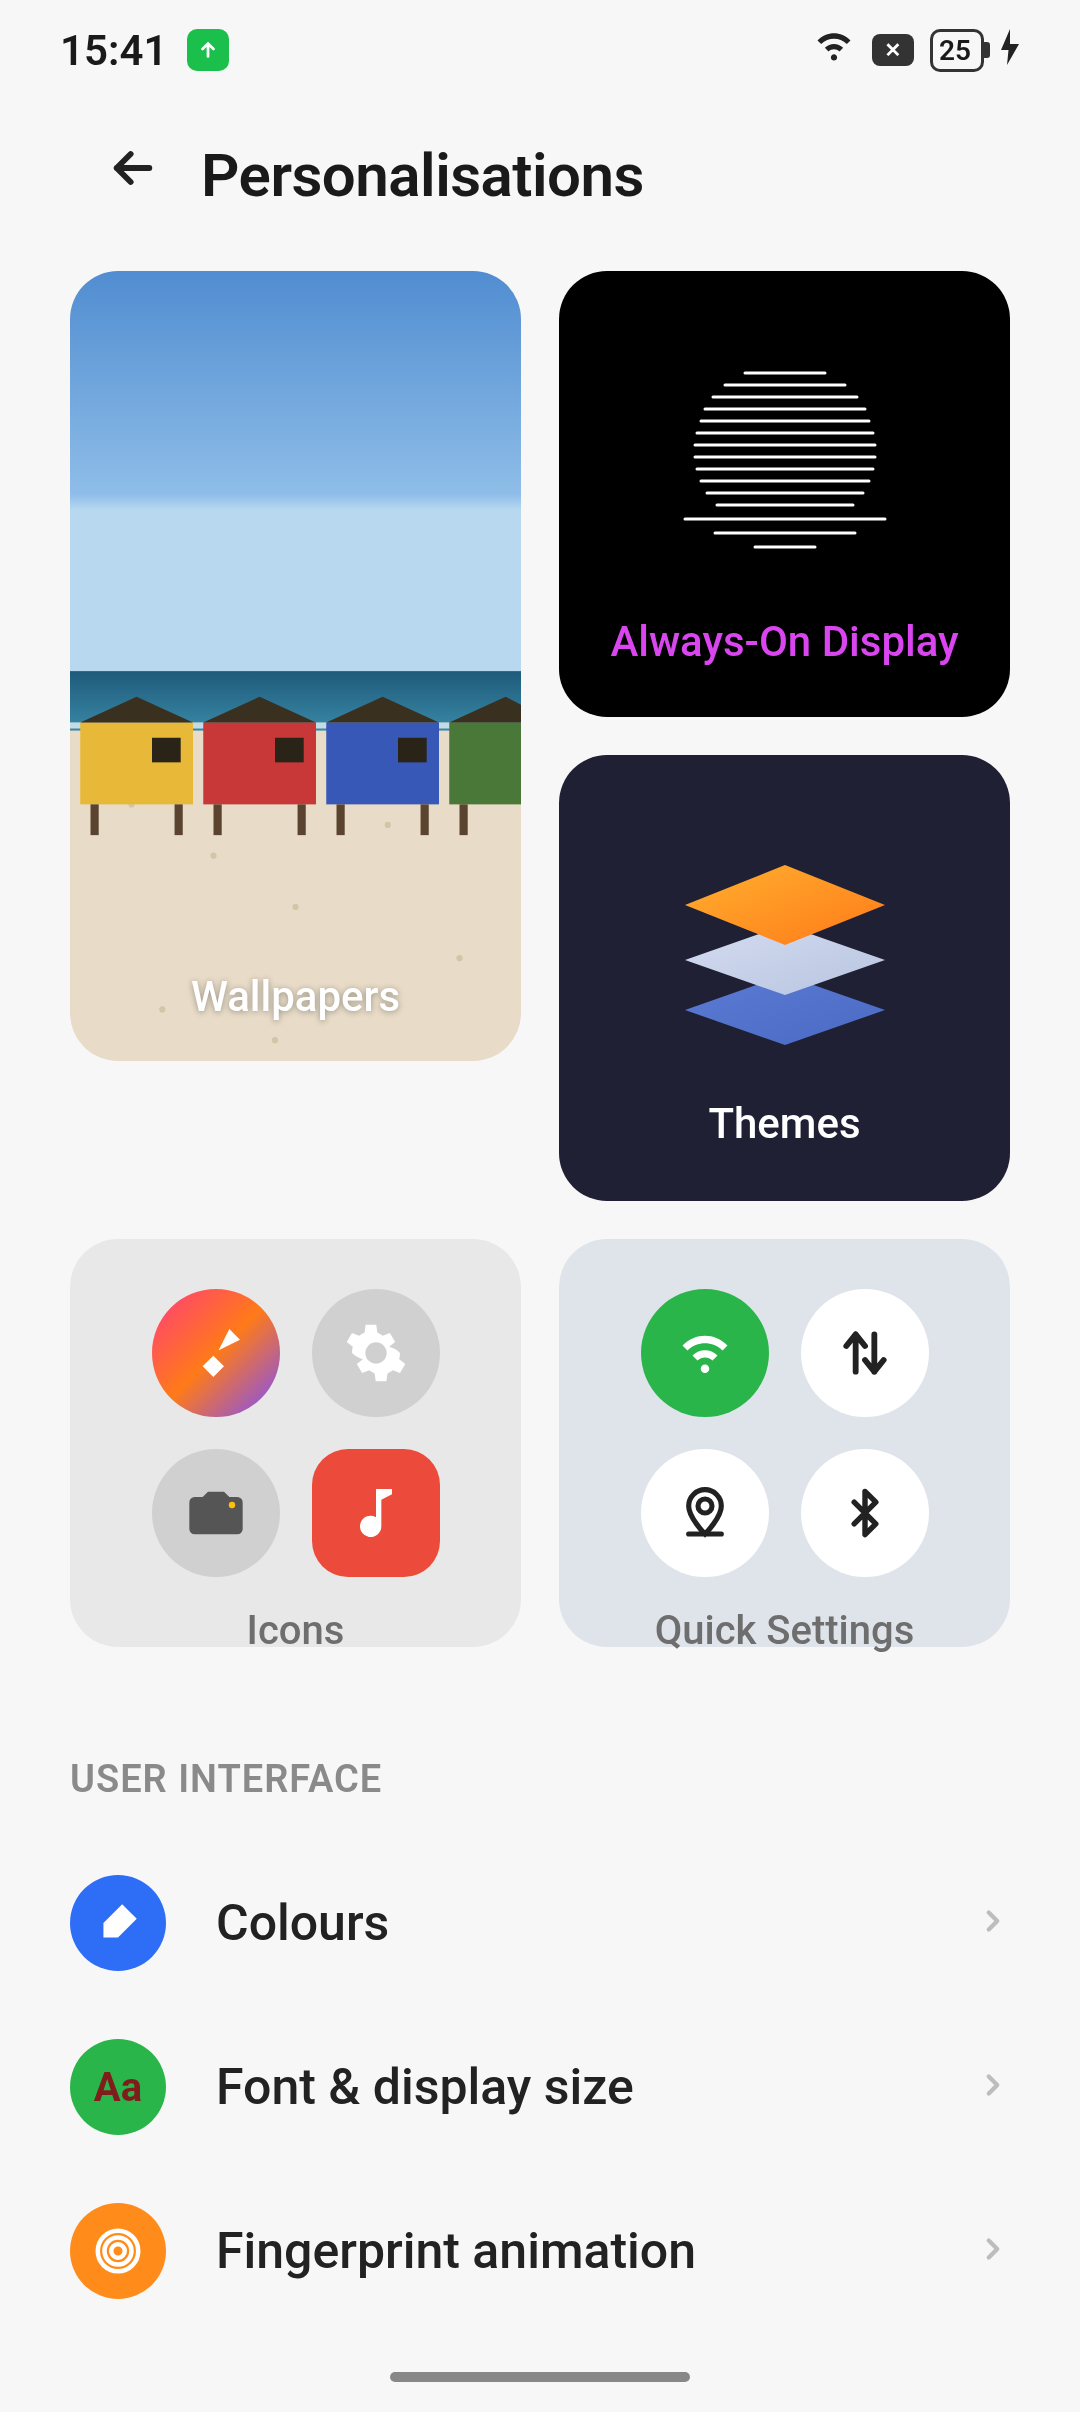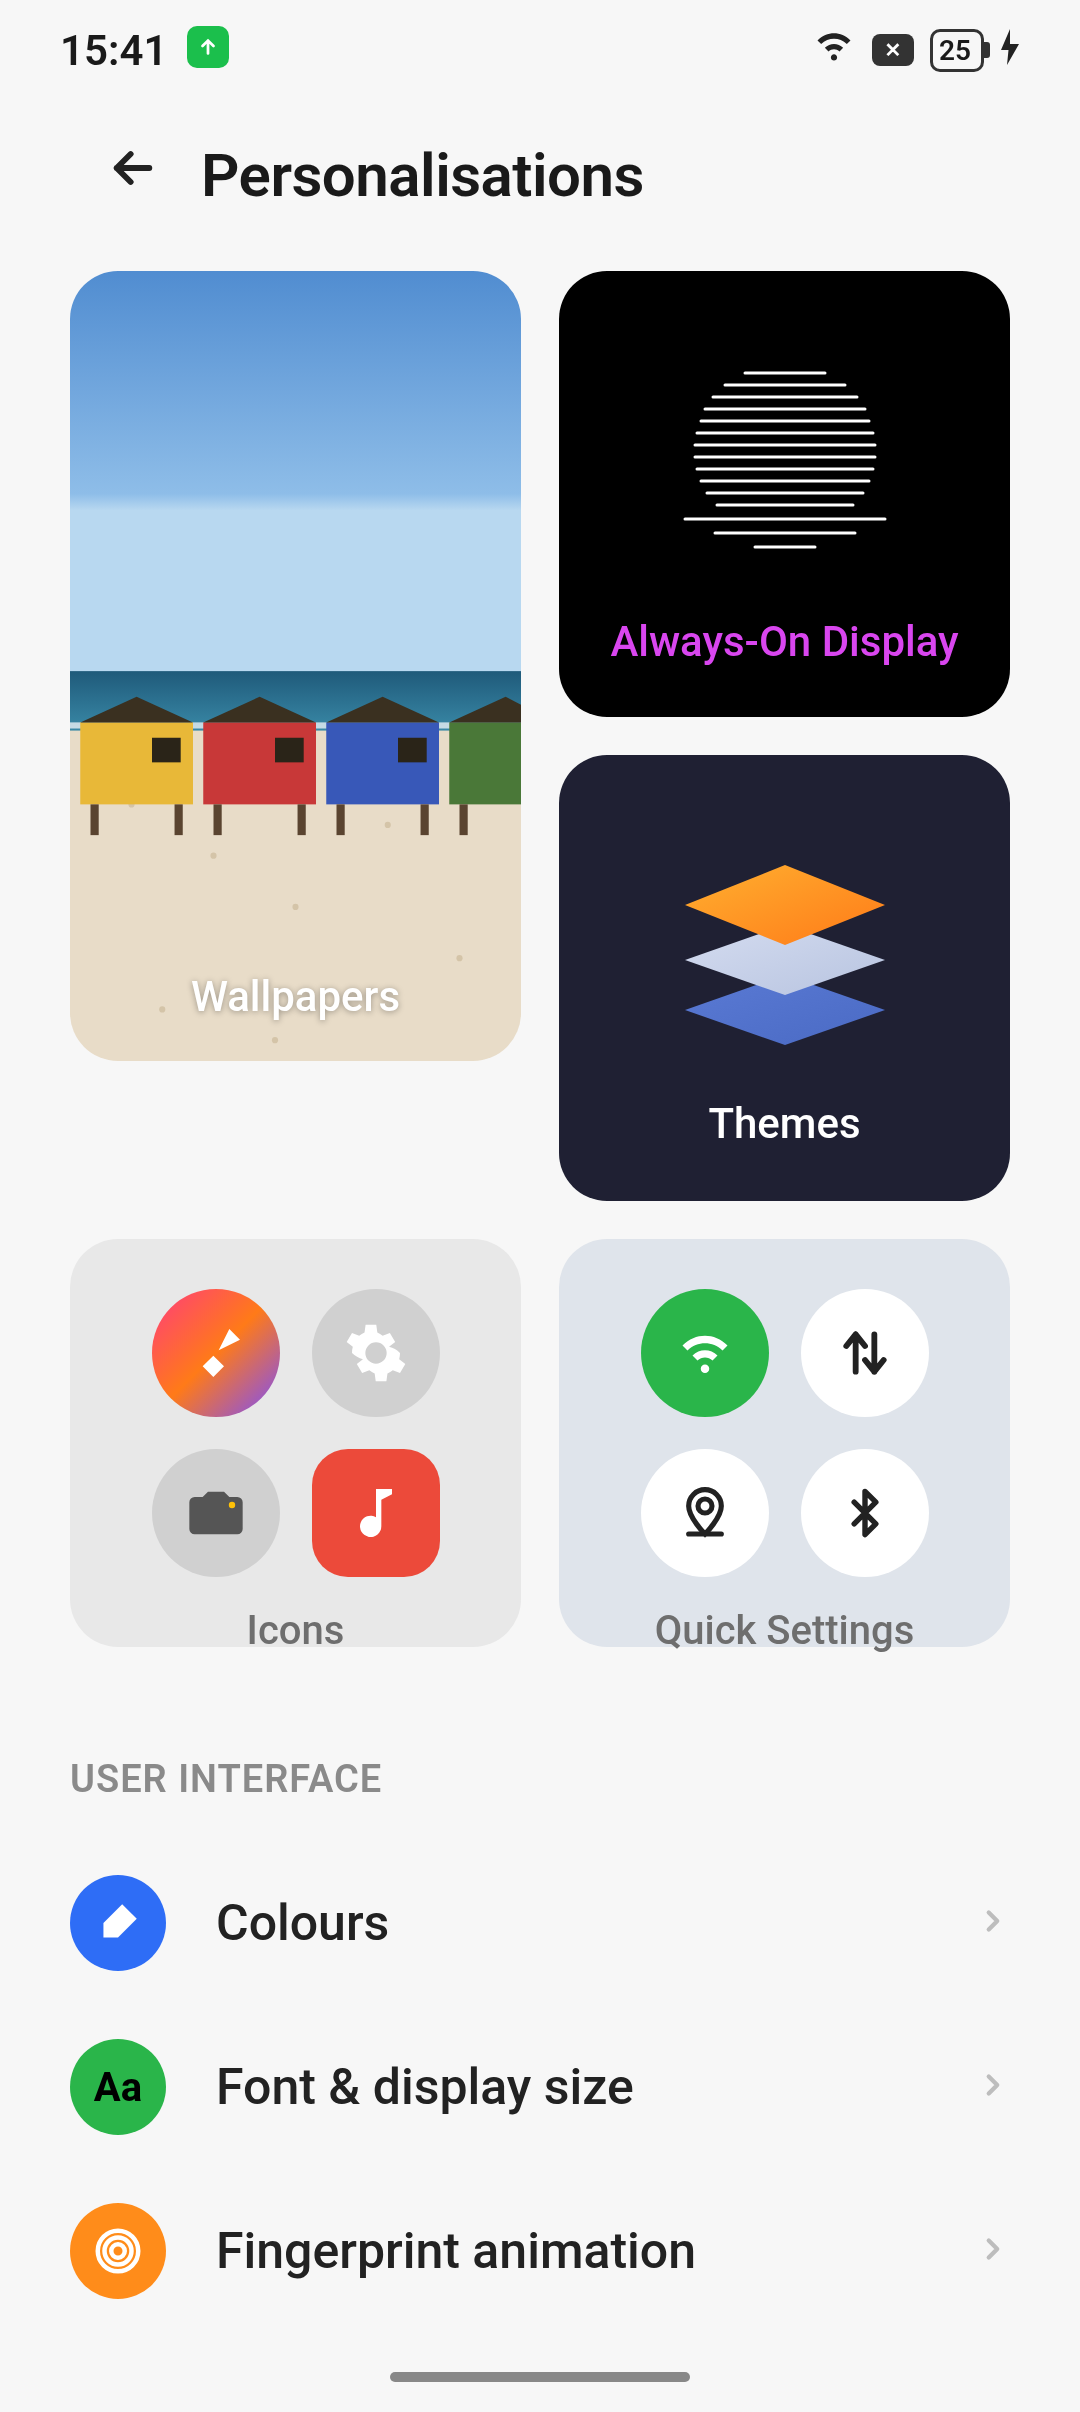--- a/index.html
+++ b/index.html
@@ -14,21 +14,21 @@
 
   
   .status-bar {
     height: 100px;
     display: flex;
     align-items: center;
     padding: 0 60px;
     font-size: 42px;
     font-weight: 600;
   }
-  .status-left { display: flex; align-items: flex-start; gap: 20px; }
+  .status-left { display: flex; align-items: center; gap: 20px; }
   .status-right { margin-left: auto; display: flex; align-items: center; gap: 16px; }
   .status-badge {
     width: 42px; height: 42px;
     background: #1bbf4c;
     border-radius: 10px;
     display: flex; align-items: center; justify-content: center;
     color: #fff; font-size: 24px; font-weight: bold;
   }
   .battery-box {
     display: flex; align-items: center; gap: 4px;
@@ -134,21 +134,21 @@
     color: #8a8a8a; font-size: 38px; font-weight: 600; letter-spacing: 1px;
   }
 
   
   .list-item {
     display: flex; align-items: center; gap: 50px;
     padding: 34px 70px;
   }
   .li-icon {
     width: 96px; height: 96px; border-radius: 48px;
-    display: flex; align-items: center; justify-content: center; color: #000000;
+    display: flex; align-items: center; justify-content: center; color: #7f1d1d;
     flex-shrink: 0;
   }
   .li-title { font-size: 50px; font-weight: 500; color: #222; }
   .li-chevron { margin-left: auto; color: #bdbdbd; }
 
   .blue-circ { background: #2e6df6; }
   .green-circ { background: #2ab54a; }
   .orange-circ { background: #ff8c1a; }
 
   

